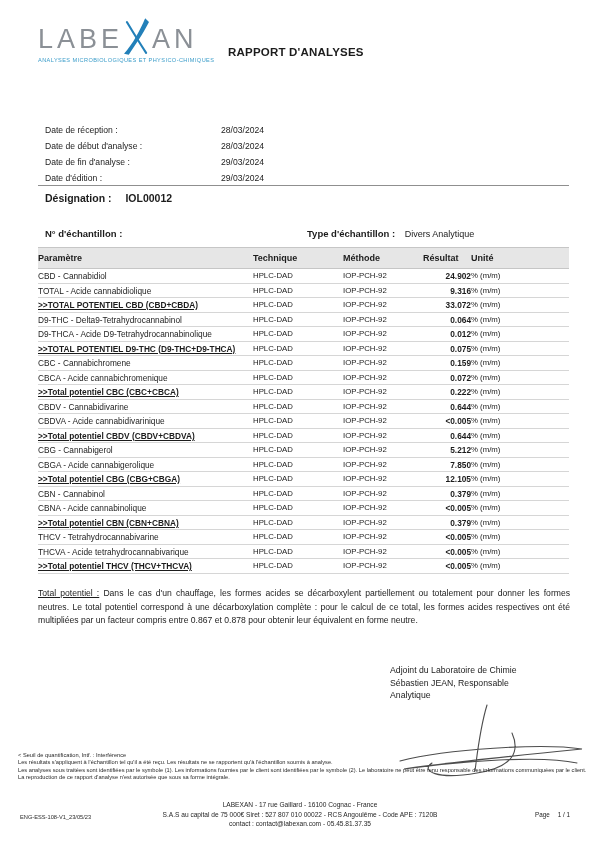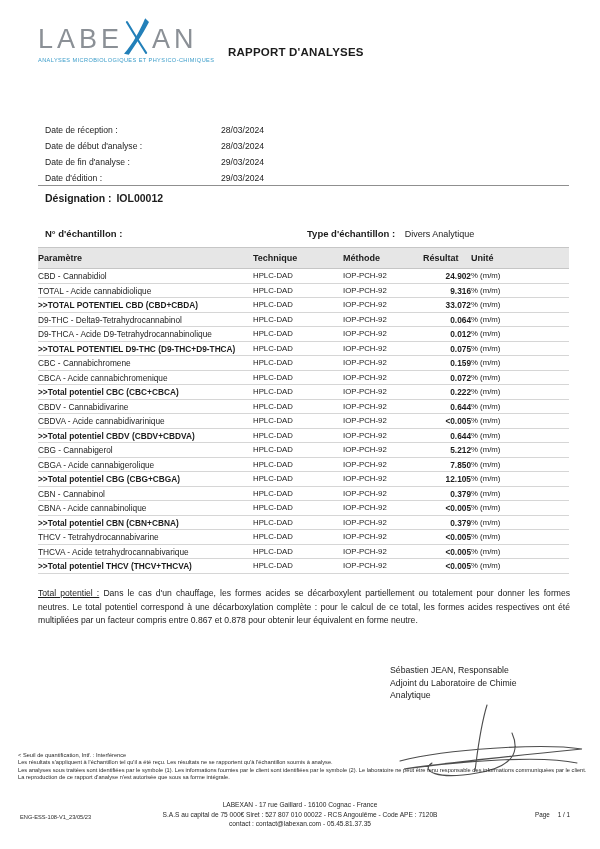--- a/index.html
+++ b/index.html
@@ -18,42 +18,42 @@
   .report-title { margin:28px 0 0 10px; font-size:11.5px; font-weight:bold; letter-spacing:0.2px; white-space:nowrap; }
 
   
   #dates { position:absolute; top:122px; left:45px; font-size:8.6px; }
   .date-row { display:flex; height:16px; align-items:center;gap:48px; }
   .date-label { width:128px; }
 
   
   #rule { position:absolute; top:185px; left:38px; width:531px; border-top:1px solid #8f8f8f; height:0; }
   #designation { position:absolute; top:192px; left:45px; font-size:10.5px; font-weight:bold; }
-  .designation-value { margin-left:2px; }
+  .designation-value { margin-left:11px; }
   #sample { position:absolute; top:228px; left:45px; width:520px; font-size:9.5px; height:14px; }
   .sample-number-label { font-weight:bold; }
   .sample-type { position:absolute; left:262px; top:0; white-space:nowrap; }
   .sample-type-label { font-weight:bold; }
   .sample-type-value { font-weight:normal; font-size:9px; margin-left:7px; }
 
   
   #results-table { position:absolute; top:247px; left:38px; width:531px; border-collapse:collapse; table-layout:fixed; }
   #results-table thead th {
     background:#e6e6e6; font-size:9px; font-weight:bold; text-align:left;
     padding:5px 0 5px 0; border-top:1px solid #c6c6c6; border-bottom:1px solid #c6c6c6;
   }
   th.h-param { padding-left:9px; }
   th.h-res { text-align:center; }
   th.h-unit { padding-left:14px; }
   #results-table td { padding:2px 0 1px; border-bottom:1px solid #d6d6d6; vertical-align:top; line-height:10.5px; }
   .c-param { padding-left:9px; padding-right:20px; font-size:8.3px; }
   .c-tech, .c-meth, .c-unit { font-size:7.8px; color:#222; }
   .c-res { text-align:right; padding-right:14px; font-weight:bold; font-size:8.3px; }
   .c-unit { padding-left:8px; }
-  tr.total .c-param { font-weight:bold; }
+  tr.total .c-param { font-weight:bold;text-decoration:underline; }
 
   
   #note { position:absolute; top:587px; left:38px; width:532px; font-size:8.6px; line-height:13.6px; text-align:justify; }
   .note-lead { text-decoration:underline; }
 
   
   #signatory { position:absolute; top:664px; left:390px; width:185px; font-size:8.7px; line-height:12.6px; }
   #signature { position:absolute; top:703px; left:392px; width:200px; height:85px; }
 
   
@@ -289,22 +289,22 @@
           <td class="c-unit">% (m/m)</td>
         </tr>
       </tbody>
   </table>
 
   <div id="note">
     <span class="note-lead">Total potentiel :</span><span> Dans le cas d'un chauffage, les formes acides se décarboxylent partiellement ou totalement pour donner les formes neutres. Le total potentiel correspond à une décarboxylation complète : pour le calcul de ce total, les formes acides respectives ont été multipliées par un facteur compris entre 0.867 et 0.878 pour obtenir leur équivalent en forme neutre.</span>
   </div>
 
   <div id="signatory">
+    <div>Adjoint du Laboratoire de Chimie</div>
     <div>Sébastien JEAN, Responsable</div>
-    <div>Adjoint du Laboratoire de Chimie</div>
     <div>Analytique</div>
   </div>
 
   <div id="signature">
     <svg viewBox="0 0 200 80" xmlns="http://www.w3.org/2000/svg">
       <path d="M95 2 C88 25 86 45 83 68
                M8 58 C55 46 150 40 190 46 C130 52 50 60 12 66 C70 58 150 52 185 60
                M120 30 C128 48 122 64 85 70 C45 77 28 68 40 60" stroke="#4d4d4d" stroke-width="1.1" fill="none" stroke-linecap="round"></path>
     </svg>
   </div>

